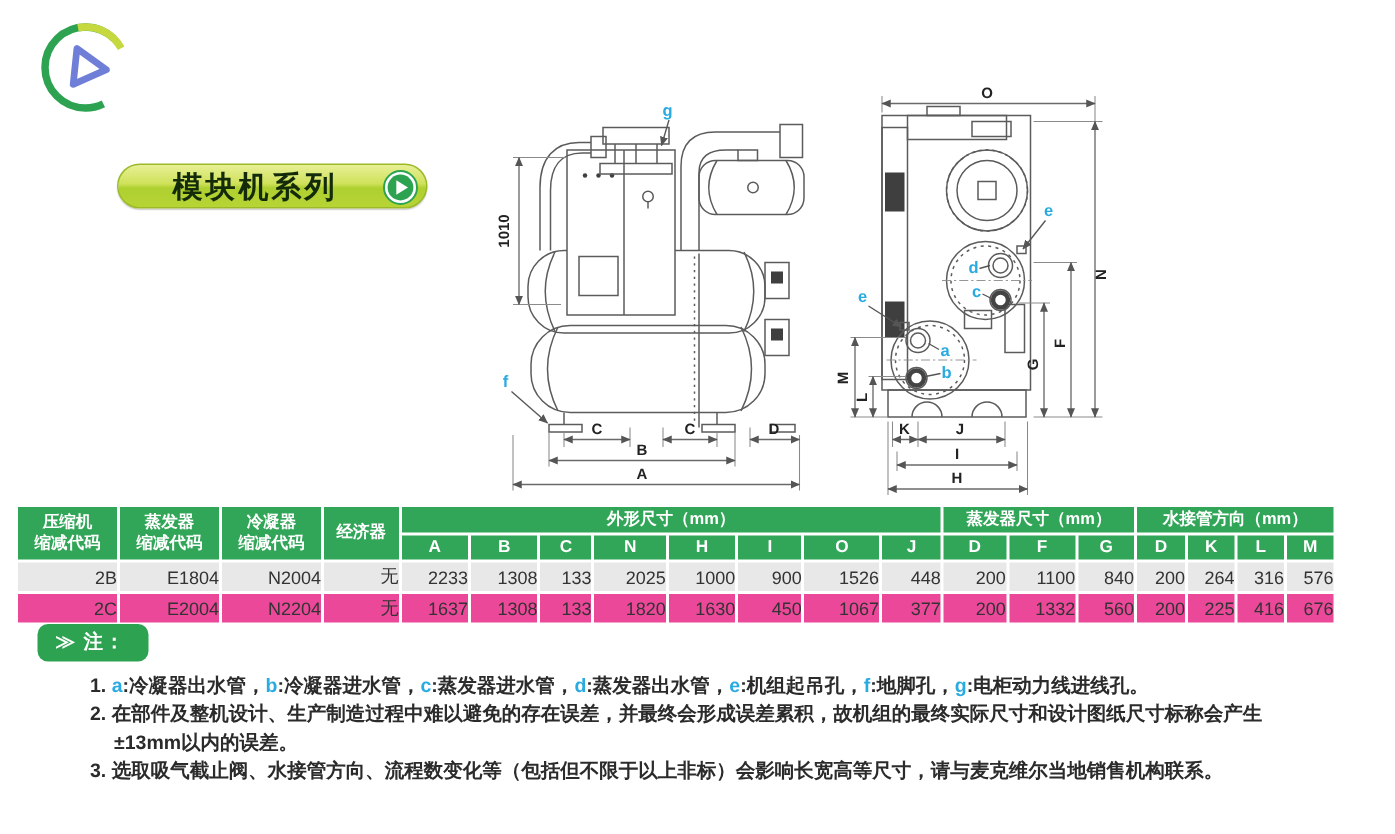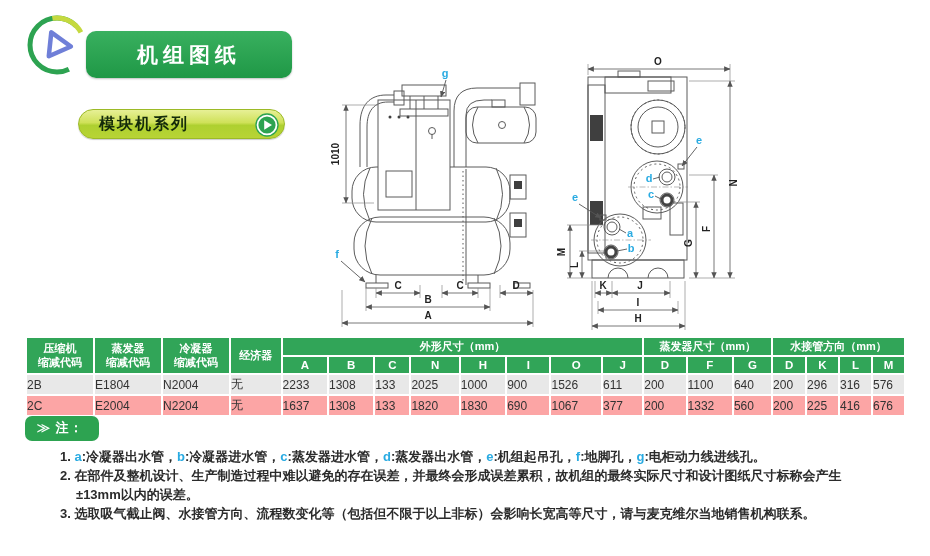--- a/index.html
+++ b/index.html
@@ -13,46 +13,46 @@
             background:linear-gradient(180deg,#39b05f,#1f9846); border-radius:10px;
             display:flex; align-items:center; justify-content:center;
             color:#fff; font-size:21px; font-weight:bold; letter-spacing:5px;
             box-shadow:0 1px 2px rgba(0,0,0,.25); z-index:1; }
 
   
   .series-btn { position:absolute; left:78px; top:109px; width:207px; height:30px;
             border-radius:15px; border:1px solid #9cba27;
             background:linear-gradient(180deg,#e7f096 0%, #cfe159 45%, #aed030 55%, #b8d435 100%);
             display:flex; align-items:center; cursor:pointer; box-shadow:0 1px 1px rgba(0,0,0,.2); }
-  .series-btn .lbl { margin-left:20px; font-size:16px; font-weight:bold; color:#142b0a; letter-spacing:2px; }
+  .series-btn .lbl { margin-left:36px; font-size:20px; font-weight:bold; color:#142b0a; letter-spacing:2px; }
   .series-btn svg { position:absolute; right:5px; top:3px; }
 
   
   .front-svg { position:absolute; left:330px; top:55px; }
   .side-svg  { position:absolute; left:548px; top:55px; }
   .m   { stroke:#5b5b5b; stroke-width:1; fill:none; }
   .mw  { stroke:#5b5b5b; stroke-width:1; fill:#fff; }
   .dk  { fill:#3f3f3f; stroke:none; }
   .dimline { stroke:#6a6a6a; stroke-width:0.9; fill:none; }
   .ext { stroke:#8a8a8a; stroke-width:0.7; }
   .cl  { stroke:#8a8a8a; stroke-width:0.6; stroke-dasharray:6,2,1.5,2; }
   .dim { font:bold 10px "Liberation Sans",sans-serif; fill:#222; text-anchor:middle; }
   .callout { font:bold 11px "Liberation Sans",sans-serif; fill:#29abe2; text-anchor:middle; }
   .leader { stroke:#555; stroke-width:0.9; fill:none; }
 
   
-  .dims-table { position:absolute; left:25px; top:336px; width:881px;
+  .dims-table { position:absolute; left:10px; top:336px; width:881px;
                 border-collapse:separate; border-spacing:2px; table-layout:fixed; }
   .dims-table th { background:#31a558; color:#fff; font-weight:bold; font-size:11px;
                    text-align:center; vertical-align:middle; line-height:1.25; padding:1px 0; }
   .dims-table tr.gh th { height:17px; }
   .dims-table tr.sh th { height:13px; font-size:11.5px; }
-  .dims-table tbody td { background:#e8e8e8; color:#333; font-size:12px; text-align:left;
+  .dims-table tbody td { background:#e8e8e8; color:#333; font-size:12px; text-align:right;
                          height:15px; padding:1px 0; }
-  .dims-table tbody tr:nth-child(2) td { background:#fca5a5; }
+  .dims-table tbody tr:nth-child(2) td { background:#ec4899; }
 
   
   .notes { position:absolute; left:25px; top:416px; width:860px; }
   .note-badge { display:inline-block; background:#2da351; color:#fff; font-weight:bold;
                 font-size:13px; padding:3px 15px 4px 12px; border-radius:7px; letter-spacing:1px; }
   .note-list { margin:7px 0 0 35px; width:792px; color:#2b2b2b; font-size:13px;
                font-weight:bold; line-height:1.42; }
   .note-item { padding-left:16px; text-indent:-16px; margin-bottom:1px; }
 </style>
 </head>
@@ -62,21 +62,20 @@
 
   <div class="logo">
     <svg width="66" height="66" viewBox="0 0 66 66">
       <circle cx="33" cy="33" r="27" fill="#ffffff"></circle>
       <circle cx="33" cy="33" r="27" fill="none" stroke="#2da351" stroke-width="5" stroke-dasharray="118 52" stroke-dashoffset="-30"></circle>
       <circle cx="33" cy="33" r="27" fill="none" stroke="#c5d93f" stroke-width="5" stroke-dasharray="34 136" stroke-dashoffset="48"></circle>
       <polygon points="26,21 26,45 47,33" fill="none" stroke="#6f7fd8" stroke-width="4.5" stroke-linejoin="round" transform="rotate(6 33 33)"></polygon>
     </svg>
   </div>
 
-  <div class="banner">机组图纸</div>
 
   <div class="series-btn">
     <span class="lbl">模块机系列</span>
     <svg width="24" height="24" viewBox="0 0 24 24">
       <circle cx="12" cy="12" r="11" fill="#ffffff" stroke="#2da351" stroke-width="1.3"></circle>
       <circle cx="12" cy="12" r="8.6" fill="#2da351"></circle>
       <polygon points="9.2,7.2 9.2,16.8 17,12" fill="#ffffff"></polygon>
     </svg>
   </div>
 
@@ -359,40 +358,40 @@
           <td>E1804</td>
           <td>N2004</td>
           <td>无</td>
           <td>2233</td>
           <td>1308</td>
           <td>133</td>
           <td>2025</td>
           <td>1000</td>
           <td>900</td>
           <td>1526</td>
-          <td>611</td>
+          <td>448</td>
           <td>200</td>
           <td>1100</td>
-          <td>640</td>
+          <td>840</td>
           <td>200</td>
-          <td>296</td>
+          <td>264</td>
           <td>316</td>
           <td>576</td>
         </tr>
         <tr>
           <td>2C</td>
           <td>E2004</td>
           <td>N2204</td>
           <td>无</td>
           <td>1637</td>
           <td>1308</td>
           <td>133</td>
           <td>1820</td>
-          <td>1830</td>
-          <td>690</td>
+          <td>1630</td>
+          <td>450</td>
           <td>1067</td>
           <td>377</td>
           <td>200</td>
           <td>1332</td>
           <td>560</td>
           <td>200</td>
           <td>225</td>
           <td>416</td>
           <td>676</td>
         </tr>

